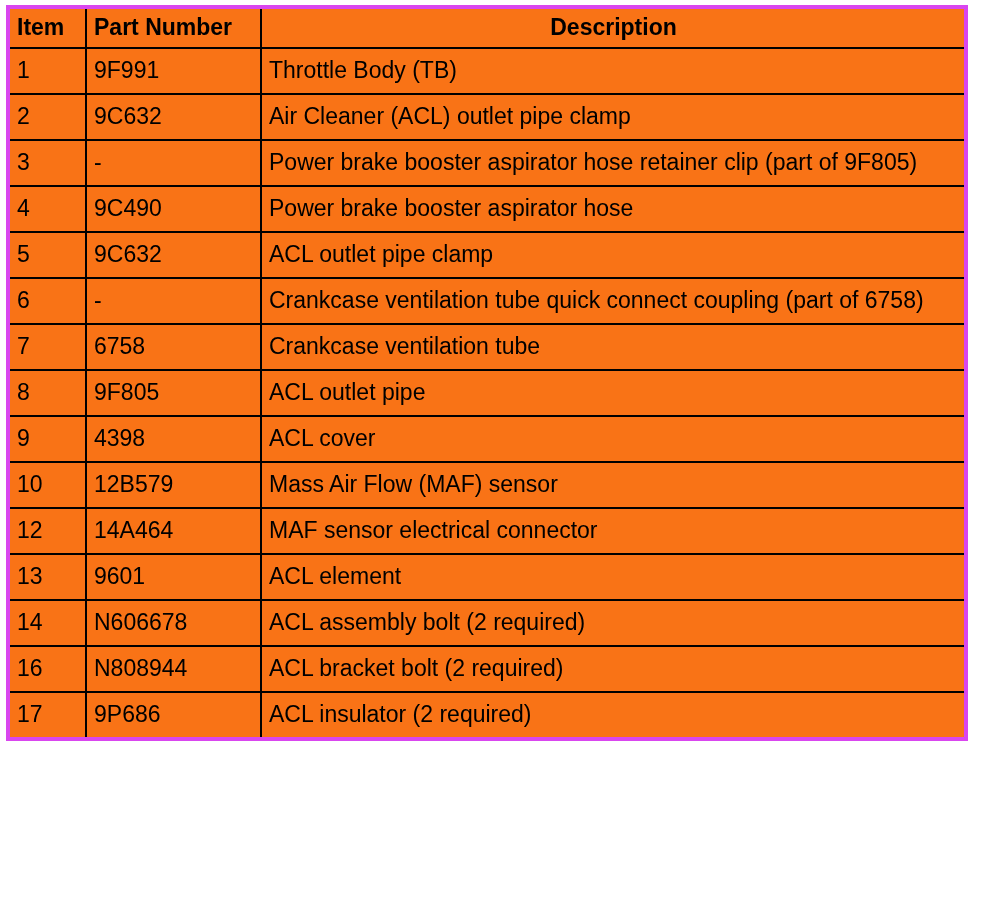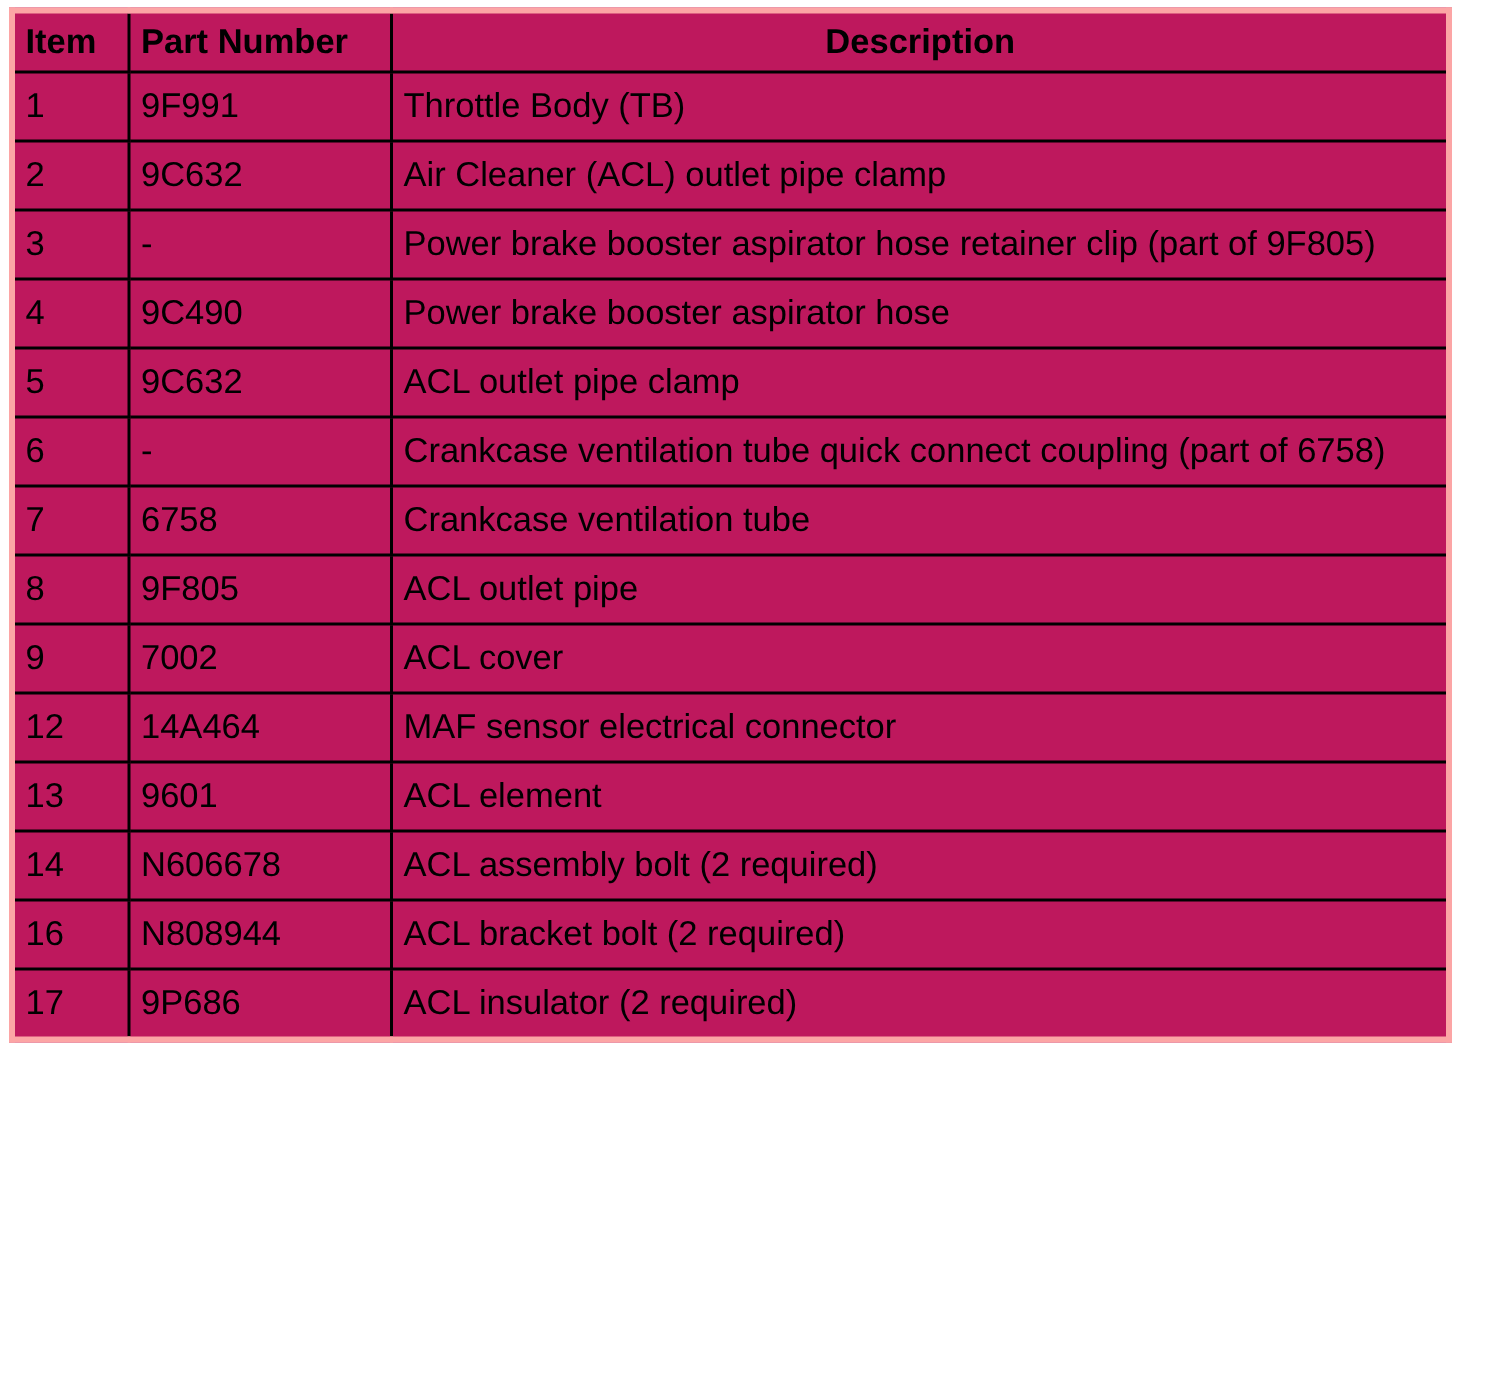--- a/index.html
+++ b/index.html
@@ -9,22 +9,22 @@
     width: 992px;
     height: 924px;
     font-family: "Liberation Sans", sans-serif;
     color: #000000;
   }
   .parts-table {
     border-collapse: collapse;
     table-layout: fixed;
     margin: 5px 0 0 6px;
     width: 962px;
-    background: #be185d;
-    border: 4px solid #fca5a5;
+    background: #f97316;
+    border: 4px solid #d946ef;
   }
   .parts-table th,
   .parts-table td {
     border: 2px solid #000000;
     font-size: 23px;
     line-height: 1.1;
     vertical-align: middle;
     padding: 0 6px 0 7px;
     overflow: hidden;
     white-space: nowrap;
@@ -94,22 +94,27 @@
       <td class="cell-part">6758</td>
       <td class="cell-desc">Crankcase ventilation tube</td>
     </tr>
     <tr>
       <td class="cell-item">8</td>
       <td class="cell-part">9F805</td>
       <td class="cell-desc">ACL outlet pipe</td>
     </tr>
     <tr>
       <td class="cell-item">9</td>
-      <td class="cell-part">7002</td>
+      <td class="cell-part">4398</td>
       <td class="cell-desc">ACL cover</td>
+    </tr>
+    <tr>
+      <td class="cell-item">10</td>
+      <td class="cell-part">12B579</td>
+      <td class="cell-desc">Mass Air Flow (MAF) sensor</td>
     </tr>
     <tr>
       <td class="cell-item">12</td>
       <td class="cell-part">14A464</td>
       <td class="cell-desc">MAF sensor electrical connector</td>
     </tr>
     <tr>
       <td class="cell-item">13</td>
       <td class="cell-part">9601</td>
       <td class="cell-desc">ACL element</td>

